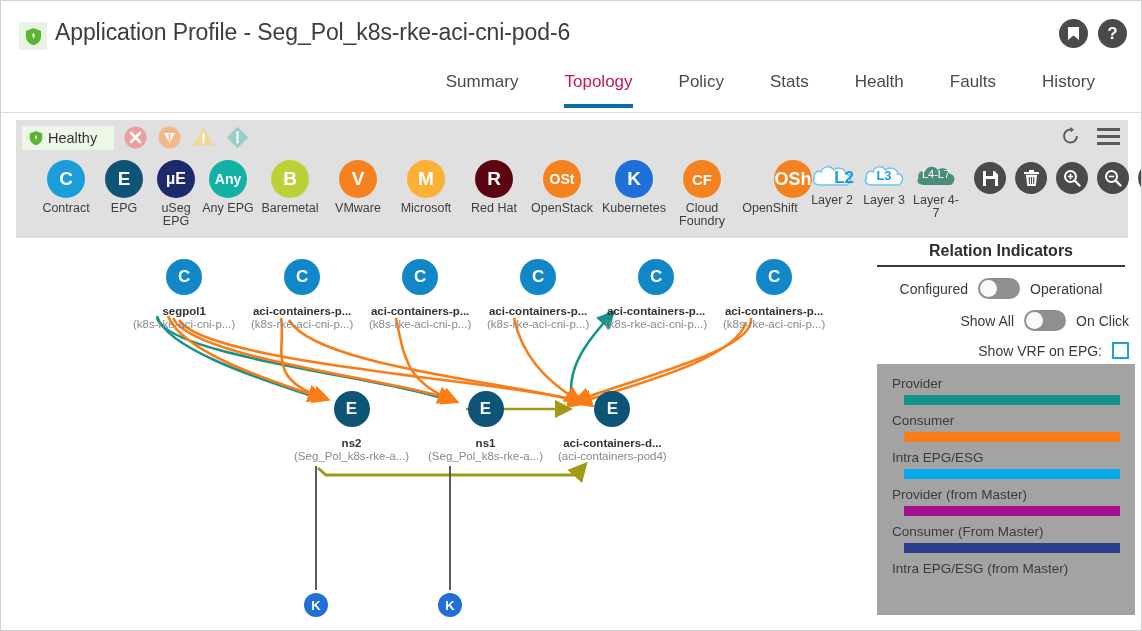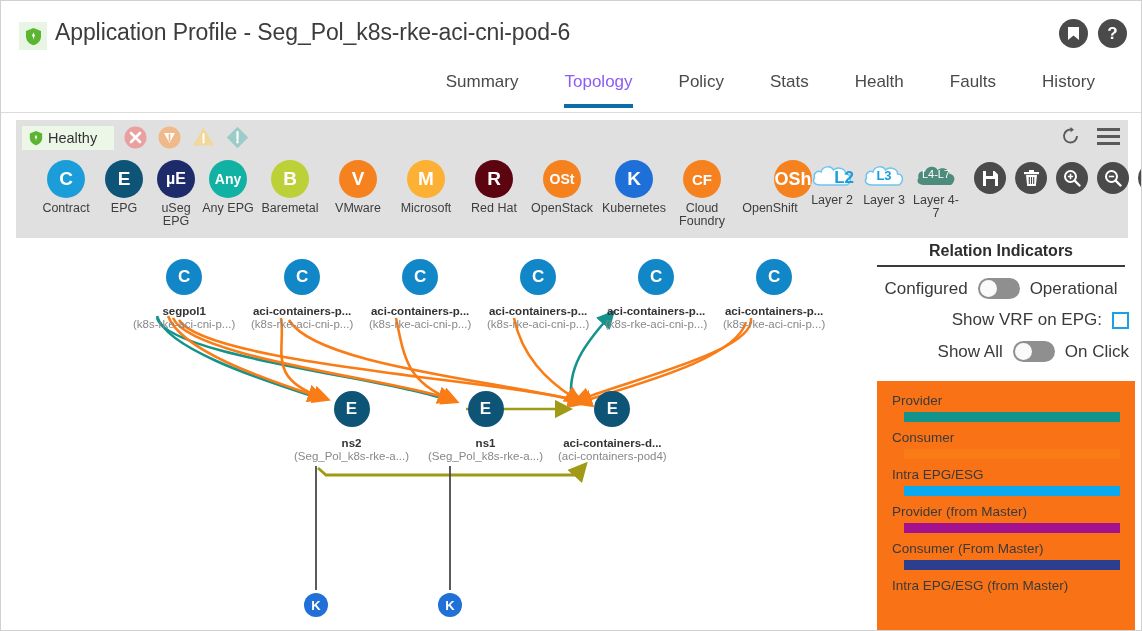--- a/index.html
+++ b/index.html
@@ -47,21 +47,21 @@
     position: absolute; left: 0; top: 62px; width: 1142px; height: 50px;
     display: flex; justify-content: flex-end; align-items: flex-start;
     padding-right: 48px;
     border-bottom: 1px solid #dcdcdc;
   }
   .tab {
     font-size: 17px; color: #4a4a4a; padding: 9px 0 12px 0;
     margin-left: 46px; cursor: pointer; white-space: nowrap;
     border-bottom: 4px solid transparent;
   }
-  .tab.active { color: #8b5cf6; border-bottom-color: #0d6ea6; font-weight: 400; }
+  .tab.active { color: #be185d; border-bottom-color: #0d6ea6; font-weight: 400; }
 
   
   .toolbar {
     position: absolute; left: 15px; top: 119px; width: 1112px; height: 118px;
     background: #e0e0e0;
   }
   .health-row { position: absolute; left: 6px; top: 5px; display: flex; align-items: center; gap: 9px; }
   .health-chip {
     background: #edf7e8; padding: 4px 17px 4px 7px;
     display: flex; align-items: center; gap: 5px;
@@ -119,35 +119,35 @@
   .node-lbl2 { font-size: 11.5px; color: #888; white-space: nowrap; margin-top: 1px; }
 
   
   .rpanel { position: absolute; left: 858px; top: 237px; width: 284px; height: 394px; background: #fff; }
   .rp-title {
     font-size: 16px; font-weight: bold; color: #2d2d2d; text-align: center;
     padding-bottom: 5px; border-bottom: 2px solid #3a3a3a; margin: 4px 18px 0 18px;
   }
   .rp-row { display: flex; align-items: center; justify-content: center; margin-top: 11px; gap: 10px; }
   .rp-row.right { justify-content: flex-end; padding-right: 14px; }
-  .rp-text { font-size: 17px; color: #3a3a3a; }
+  .rp-text { font-size: 14px; color: #3a3a3a; }
   .toggle {
     width: 42px; height: 21px; border-radius: 11px; background: #8f8f8f;
     position: relative; cursor: pointer; flex: none;
   }
   .toggle .knob {
     position: absolute; left: 2px; top: 2px; width: 17px; height: 17px;
     border-radius: 50%; background: #fafafa;
   }
   .chkbox {
     width: 17px; height: 17px; border: 2px solid #1ba1e2; background: #fff; cursor: pointer; flex: none;
   }
   .legend-box {
-    position: absolute; left: 18px; top: 143px; width: 258px; height: 251px;
-    background: #f97316; padding: 12px 15px 4px 15px;
+    position: absolute; left: 18px; top: 126px; width: 258px; height: 251px;
+    background: #a3a3a3; padding: 12px 15px 4px 15px;
   }
   .lgd-label { font-size: 13.5px; color: #3a3a3a; margin-bottom: 4px; }
   .lgd-bar { height: 10px; margin: 0 0 8px 12px; }
 
   .svg-layer { position: absolute; left: 0; top: 0; width: 840px; height: 390px; pointer-events: none; }
 </style>
 </head>
 <body>
 
 <div id="app">
@@ -441,30 +441,30 @@
 
     <div class="rp-row">
       <span class="rp-text">Configured</span>
       <div class="toggle">
           <div class="knob"></div>
         </div>
       <span class="rp-text">Operational</span>
     </div>
 
     <div class="rp-row right">
-      <span class="rp-text">Show VRF on EPG:</span>
-      <div class="chkbox"></div>
-    </div>
-
-    <div class="rp-row right">
       <span class="rp-text">Show All</span>
       <div class="toggle">
           <div class="knob"></div>
         </div>
       <span class="rp-text">On Click</span>
+    </div>
+
+    <div class="rp-row right">
+      <span class="rp-text">Show VRF on EPG:</span>
+      <div class="chkbox"></div>
     </div>
 
     <div class="legend-box">
       <div class="lgd-label">Provider</div>
       <div class="lgd-bar" style="background:#12938b;"></div>
       <div class="lgd-label">Consumer</div>
       <div class="lgd-bar" style="background:#f97c16;"></div>
       <div class="lgd-label">Intra EPG/ESG</div>
       <div class="lgd-bar" style="background:#08a9ef;"></div>
       <div class="lgd-label">Provider (from Master)</div>

